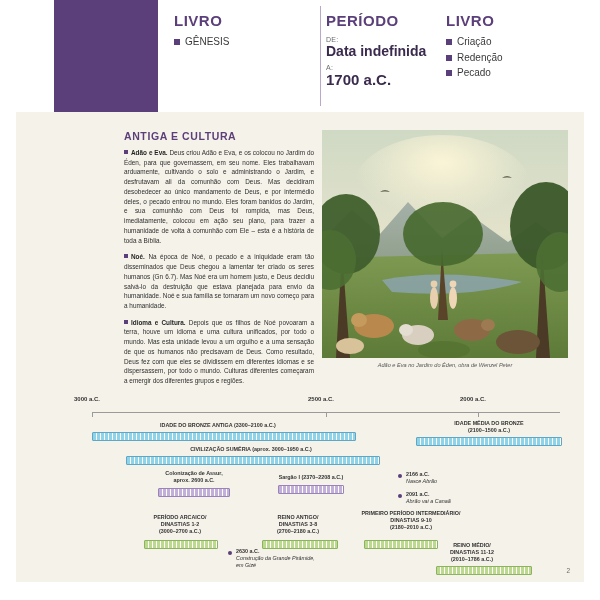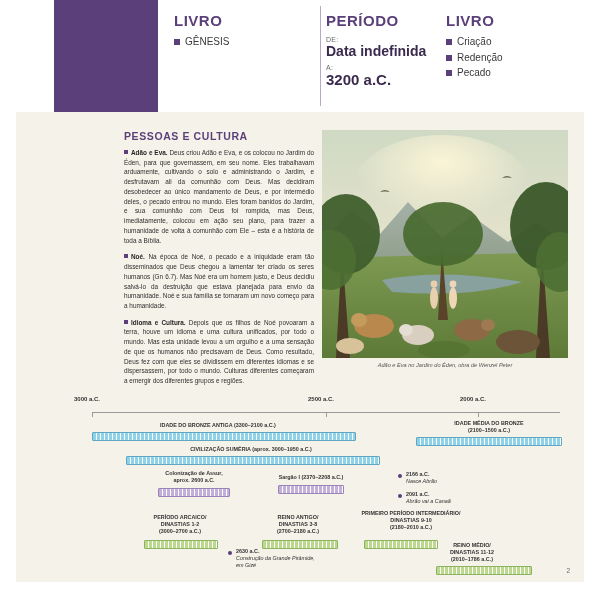--- a/index.html
+++ b/index.html
@@ -119,21 +119,21 @@
         <span class="bullet"></span>
         <span class="bullet-label">GÊNESIS</span>
       </div>
     </div>
 
     <div class="col-periodo">
       <div class="hdr-title">PERÍODO</div>
       <div class="per-lbl">DE:</div>
       <div class="per-val small">Data indefinida</div>
       <div class="per-lbl">A:</div>
-      <div class="per-val">3200 a.C.</div>
+      <div class="per-val">1700 a.C.</div>
     </div>
 
     <div class="col-temas">
       <div class="hdr-title">LIVRO</div>
       <div class="bullet-row">
         <span class="bullet"></span>
         <span class="bullet-label">Criação</span>
       </div>
       <div class="bullet-row">
         <span class="bullet"></span>
@@ -142,21 +142,21 @@
       <div class="bullet-row">
         <span class="bullet"></span>
         <span class="bullet-label">Pecado</span>
       </div>
     </div>
   </div>
 
   <div class="panel">
     <div class="panel-inner">
 
-      <div class="sec-title">PESSOAS E CULTURA</div>
+      <div class="sec-title">ANTIGA E CULTURA</div>
 
       <div class="text-col">
         <p class="para">
           <span class="sq"></span><span class="lead">Adão e Eva.</span><span> Deus criou Adão e Eva, e os colocou no Jardim do Éden, para que governassem, em seu nome. Eles trabalhavam arduamente, cultivando o solo e administrando o Jardim, e desfrutavam ali da comunhão com Deus. Mas decidiram desobedecer ao único mandamento de Deus, e por intermédio deles, o pecado entrou no mundo. Eles foram banidos do Jardim, e sua comunhão com Deus foi rompida, mas Deus, imediatamente, colocou em ação seu plano, para trazer a humanidade de volta à comunhão com Ele – esta é a história de toda a Bíblia.</span>
         </p>
         <p class="para">
           <span class="sq"></span><span class="lead">Noé.</span><span> Na época de Noé, o pecado e a iniquidade eram tão disseminados que Deus chegou a lamentar ter criado os seres humanos (Gn 6.7). Mas Noé era um homem justo, e Deus decidiu salvá-lo da destruição que estava planejada para envio da humanidade. Noé e sua família se tornaram um novo começo para a humanidade.</span>
         </p>
         <p class="para">
           <span class="sq"></span><span class="lead">Idioma e Cultura.</span><span> Depois que os filhos de Noé povoaram a terra, houve um idioma e uma cultura unificados, por todo o mundo. Mas esta unidade levou a um orgulho e a uma sensação de que os humanos não precisavam de Deus. Como resultado, Deus fez com que eles se dividissem em diferentes idiomas e se dispersassem, por todo o mundo. Culturas diferentes começaram a emergir dos diferentes grupos e regiões.</span>

